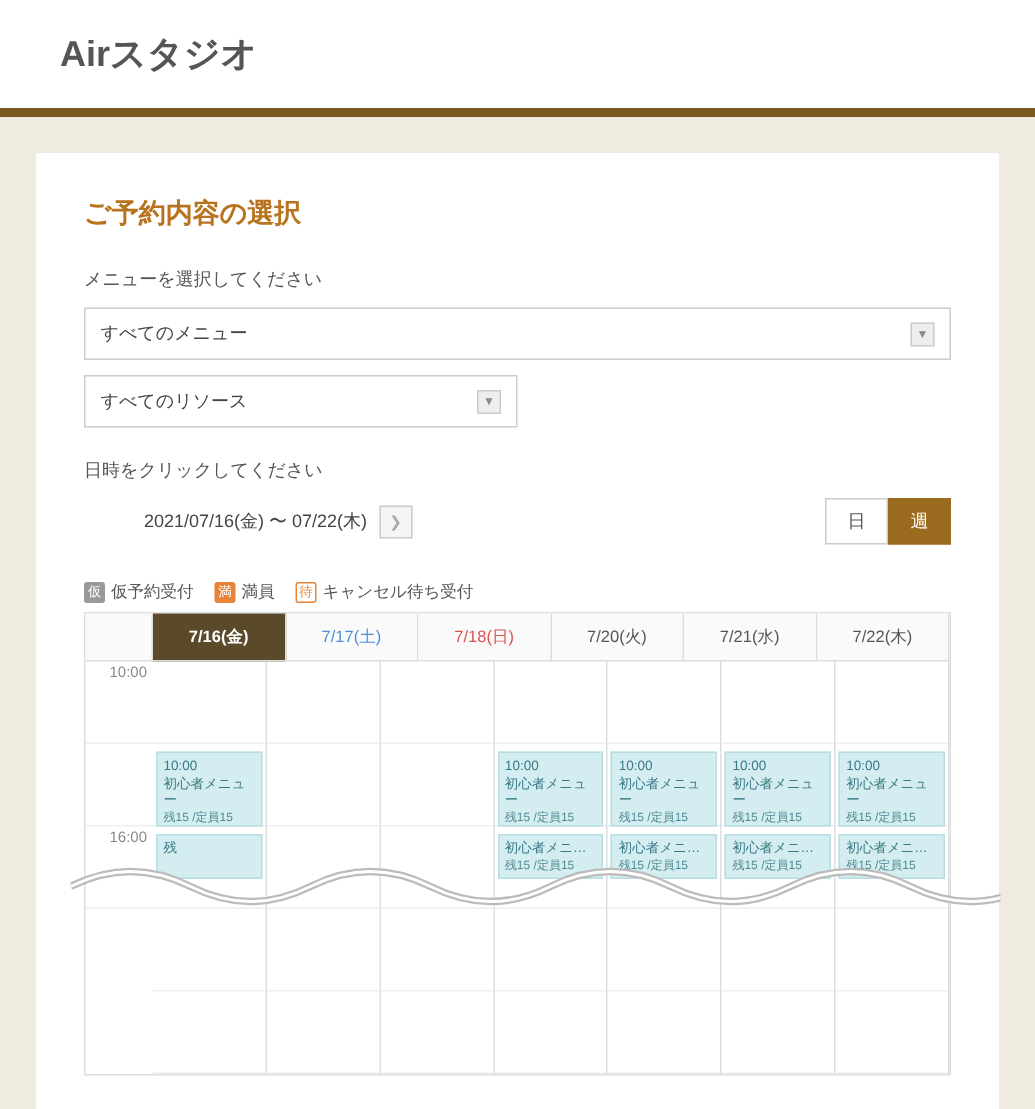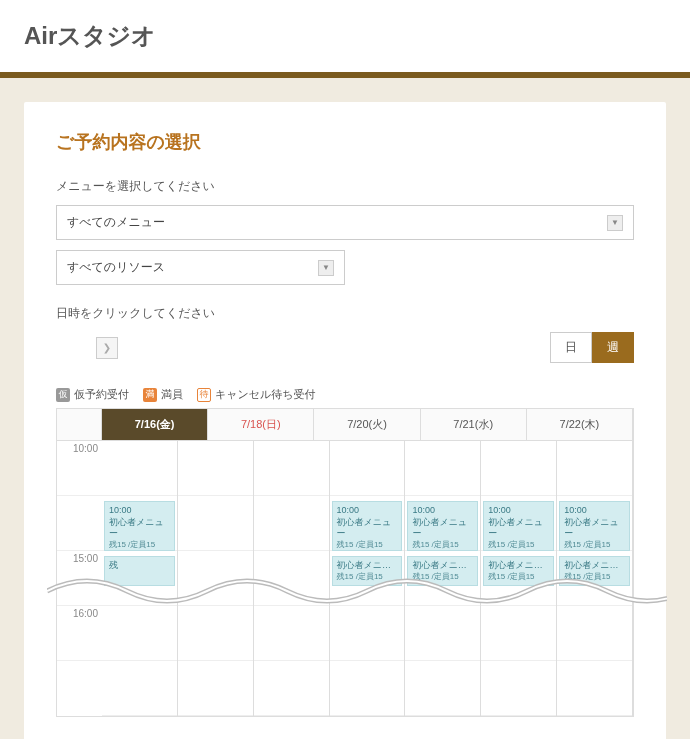--- a/index.html
+++ b/index.html
@@ -1,17 +1,17 @@
 <!DOCTYPE html>
 <html><head>
 <meta charset="utf-8">
 <style>
 * { margin: 0; padding: 0; box-sizing: border-box; }
 body { font-family: "Hiragino Sans", "Meiryo", sans-serif; background: #f0ebe0; font-size: 12px; color: #333; }
-.header { background: #fff; padding: 20px 24px; }
+.header { background: #fff; padding: 20px 40px; }
 .logo { font-size: 24px; font-weight: bold; color: #555; }
 .brown-bar { height: 6px; background: #7a5a1e; }
 .main-wrap { padding: 24px; }
 .card { background: #fff; border-radius: 2px; padding: 28px 32px; }
 .title { color: #b8731f; font-size: 18px; font-weight: bold; margin-bottom: 24px; }
 .label { font-size: 12px; color: #555; margin-bottom: 10px; }
 .select-row { display: flex; gap: 8px; margin-bottom: 10px; }
 .select { border: 1px solid #ccc; background: #fff; padding: 8px 10px; font-size: 12px; color: #444; position: relative; display: flex; justify-content: space-between; align-items: center; cursor: pointer; }
 .select.full { width: 100%; text-align: center; }
 .select.half { width: 50%; }
@@ -71,20 +71,21 @@
       <div class="select half">
         <span>すべてのリソース</span>
         <span class="sel-arrow">▼</span>
       </div>
     </div>
 
     <div class="date-section">
       <div class="label">日時をクリックしてください</div>
       <div class="date-row">
         <div class="date-range">
+          <span>2021/07/16(金) 〜 07/22(木)</span>
           <div class="nav-btn">❯</div>
         </div>
         <div class="view-toggle">
           <div class="toggle-btn">日</div>
           <div class="toggle-btn active">週</div>
         </div>
       </div>
     </div>
 
     <div class="legend">
@@ -100,31 +101,31 @@
         <span class="badge outline">待</span>
         <span>キャンセル待ち受付</span>
       </div>
     </div>
 
     <div class="calendar">
       <div class="cal-header">
         <div class="time-col-head"></div>
         <div id="day-heads" style="display:flex;flex:1">
             <div class="day-head today">7/16(金)</div>
+            <div class="day-head sat">7/17(土)</div>
             <div class="day-head sun">7/18(日)</div>
             <div class="day-head ">7/20(火)</div>
             <div class="day-head ">7/21(水)</div>
             <div class="day-head ">7/22(木)</div>
           </div>
       </div>
       <div class="cal-body">
         <div class="time-col" id="time-col">
             <div class="time-slot">10:00</div>
             <div class="time-slot"></div>
-            <div class="time-slot">15:00</div>
             <div class="time-slot">16:00</div>
           </div>
         <div id="day-cols" style="display:flex;flex:1;position:relative">
             <div class="day-col">
               <div class="hour-row"></div>
               <div class="hour-row"></div>
               <div class="hour-row"></div>
               <div class="hour-row"></div>
               <div class="hour-row"></div>
               <div class="event" style="top: 60px; height: 50px;">

